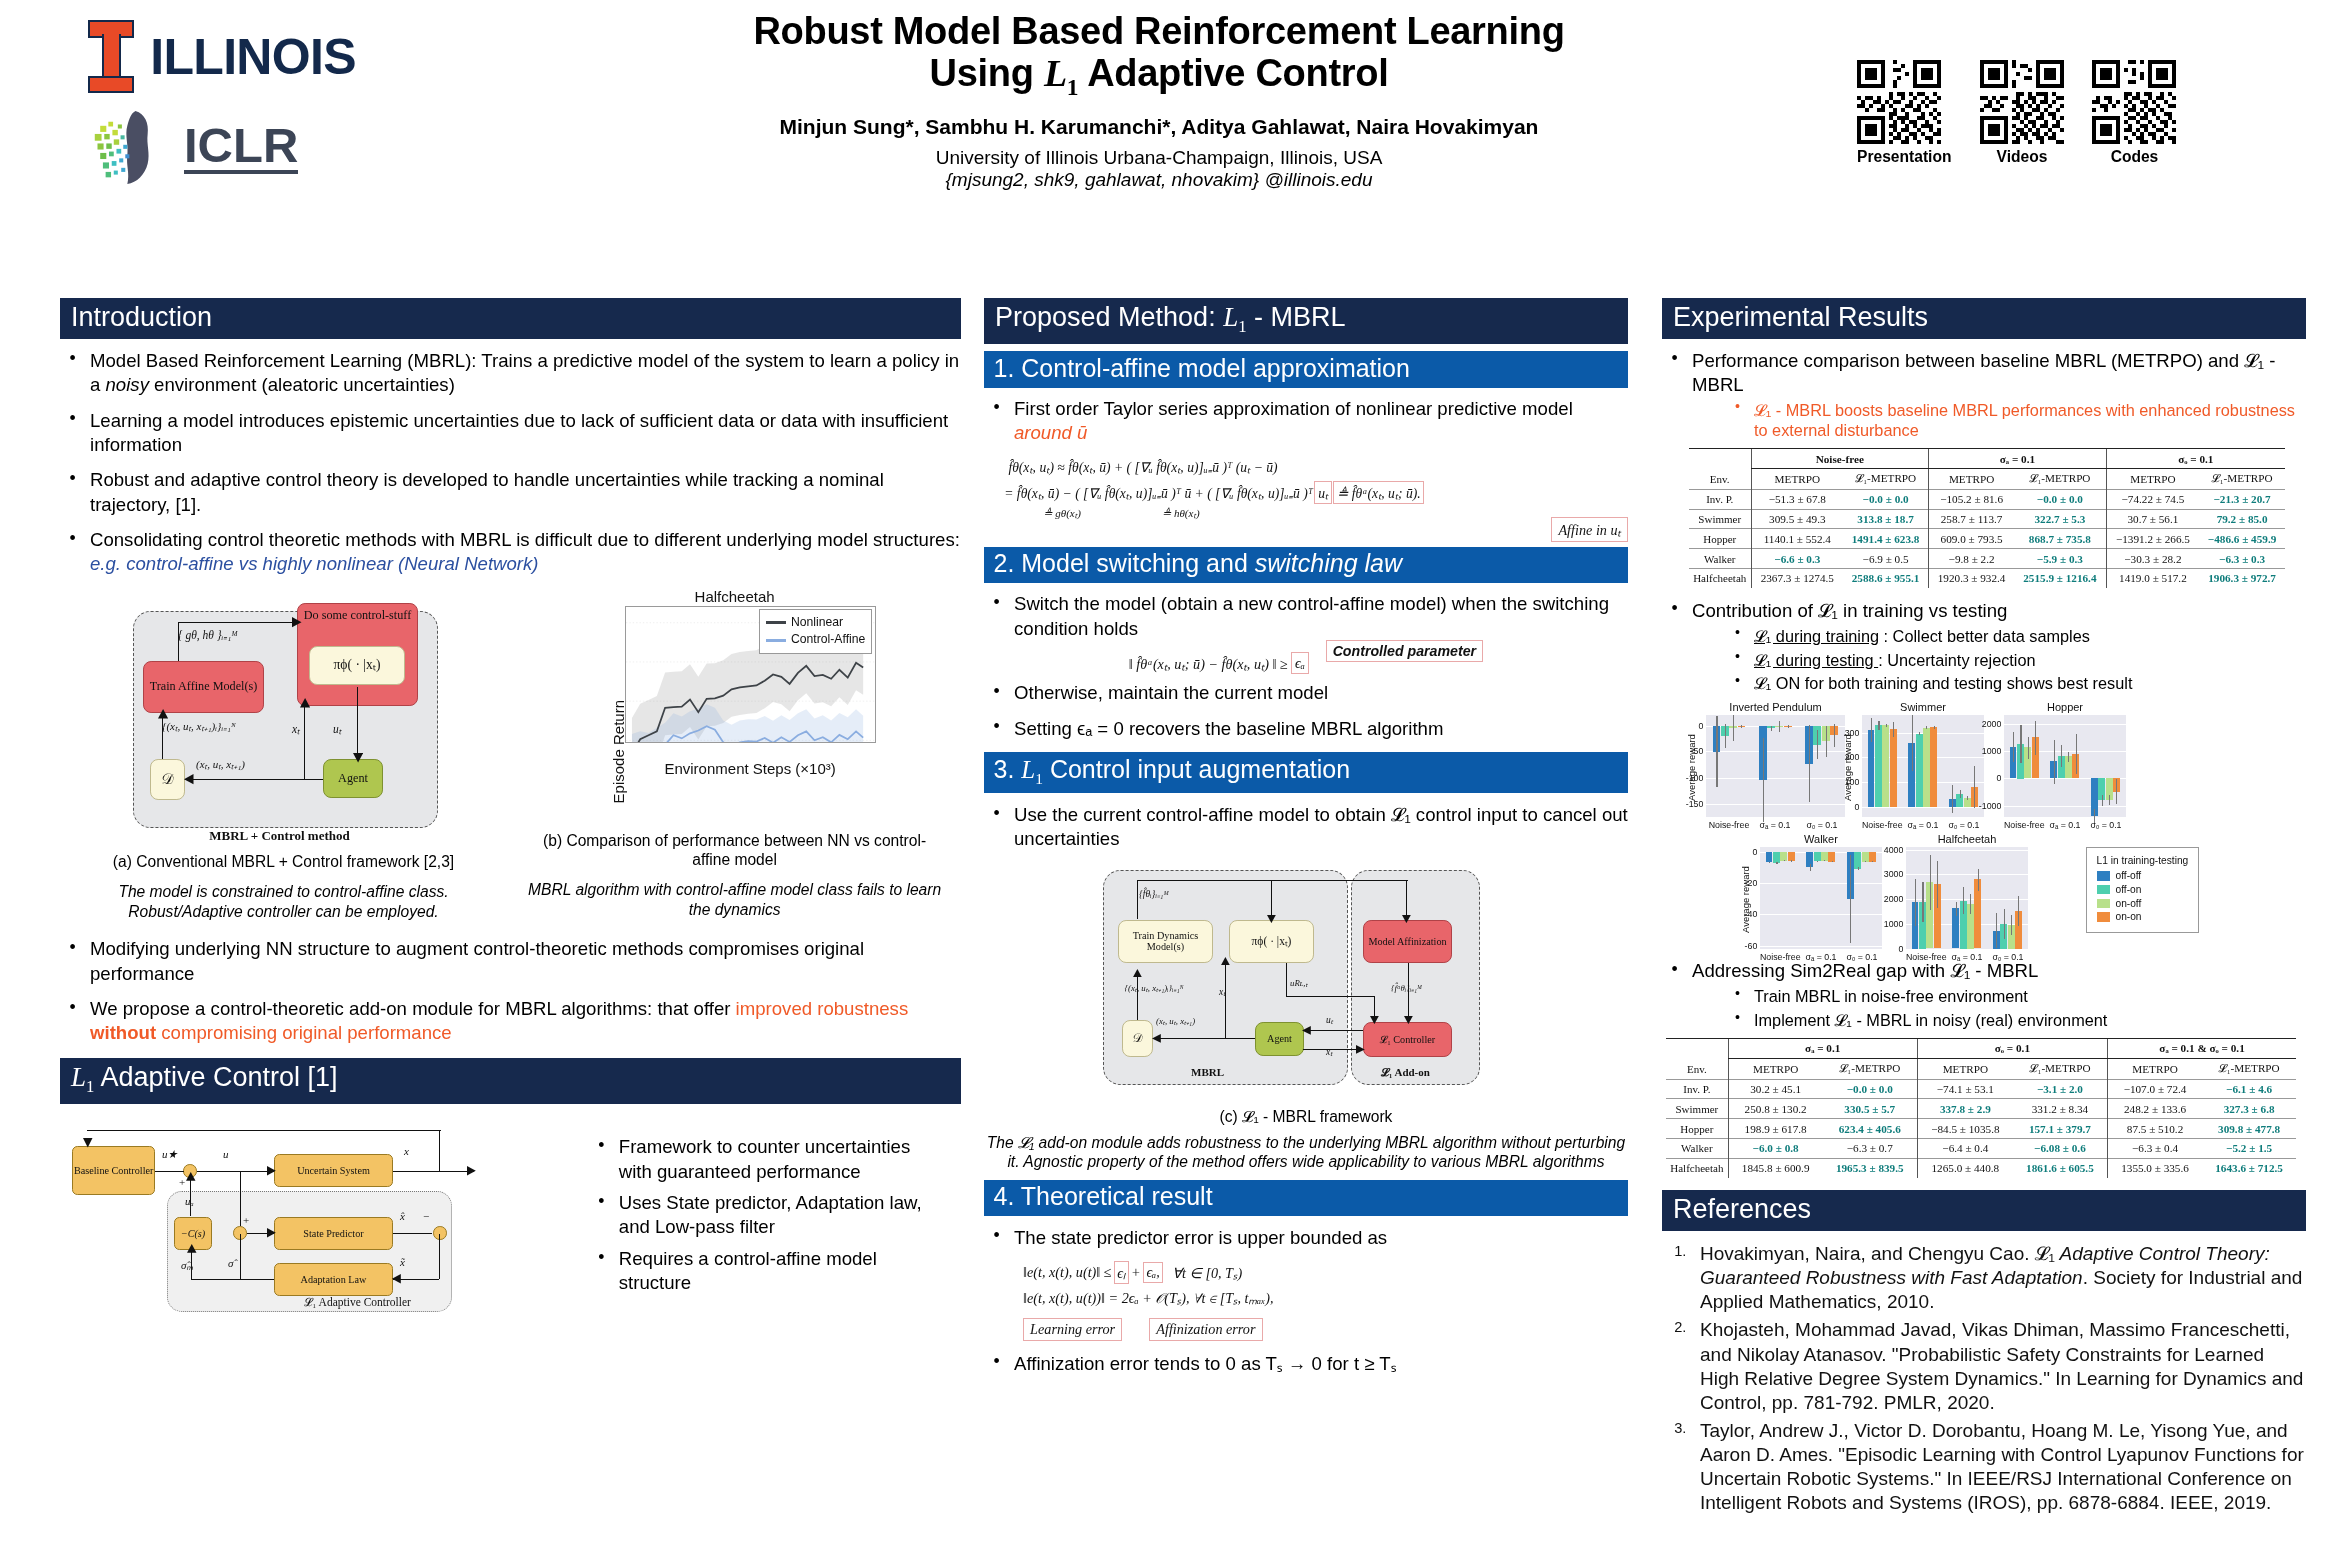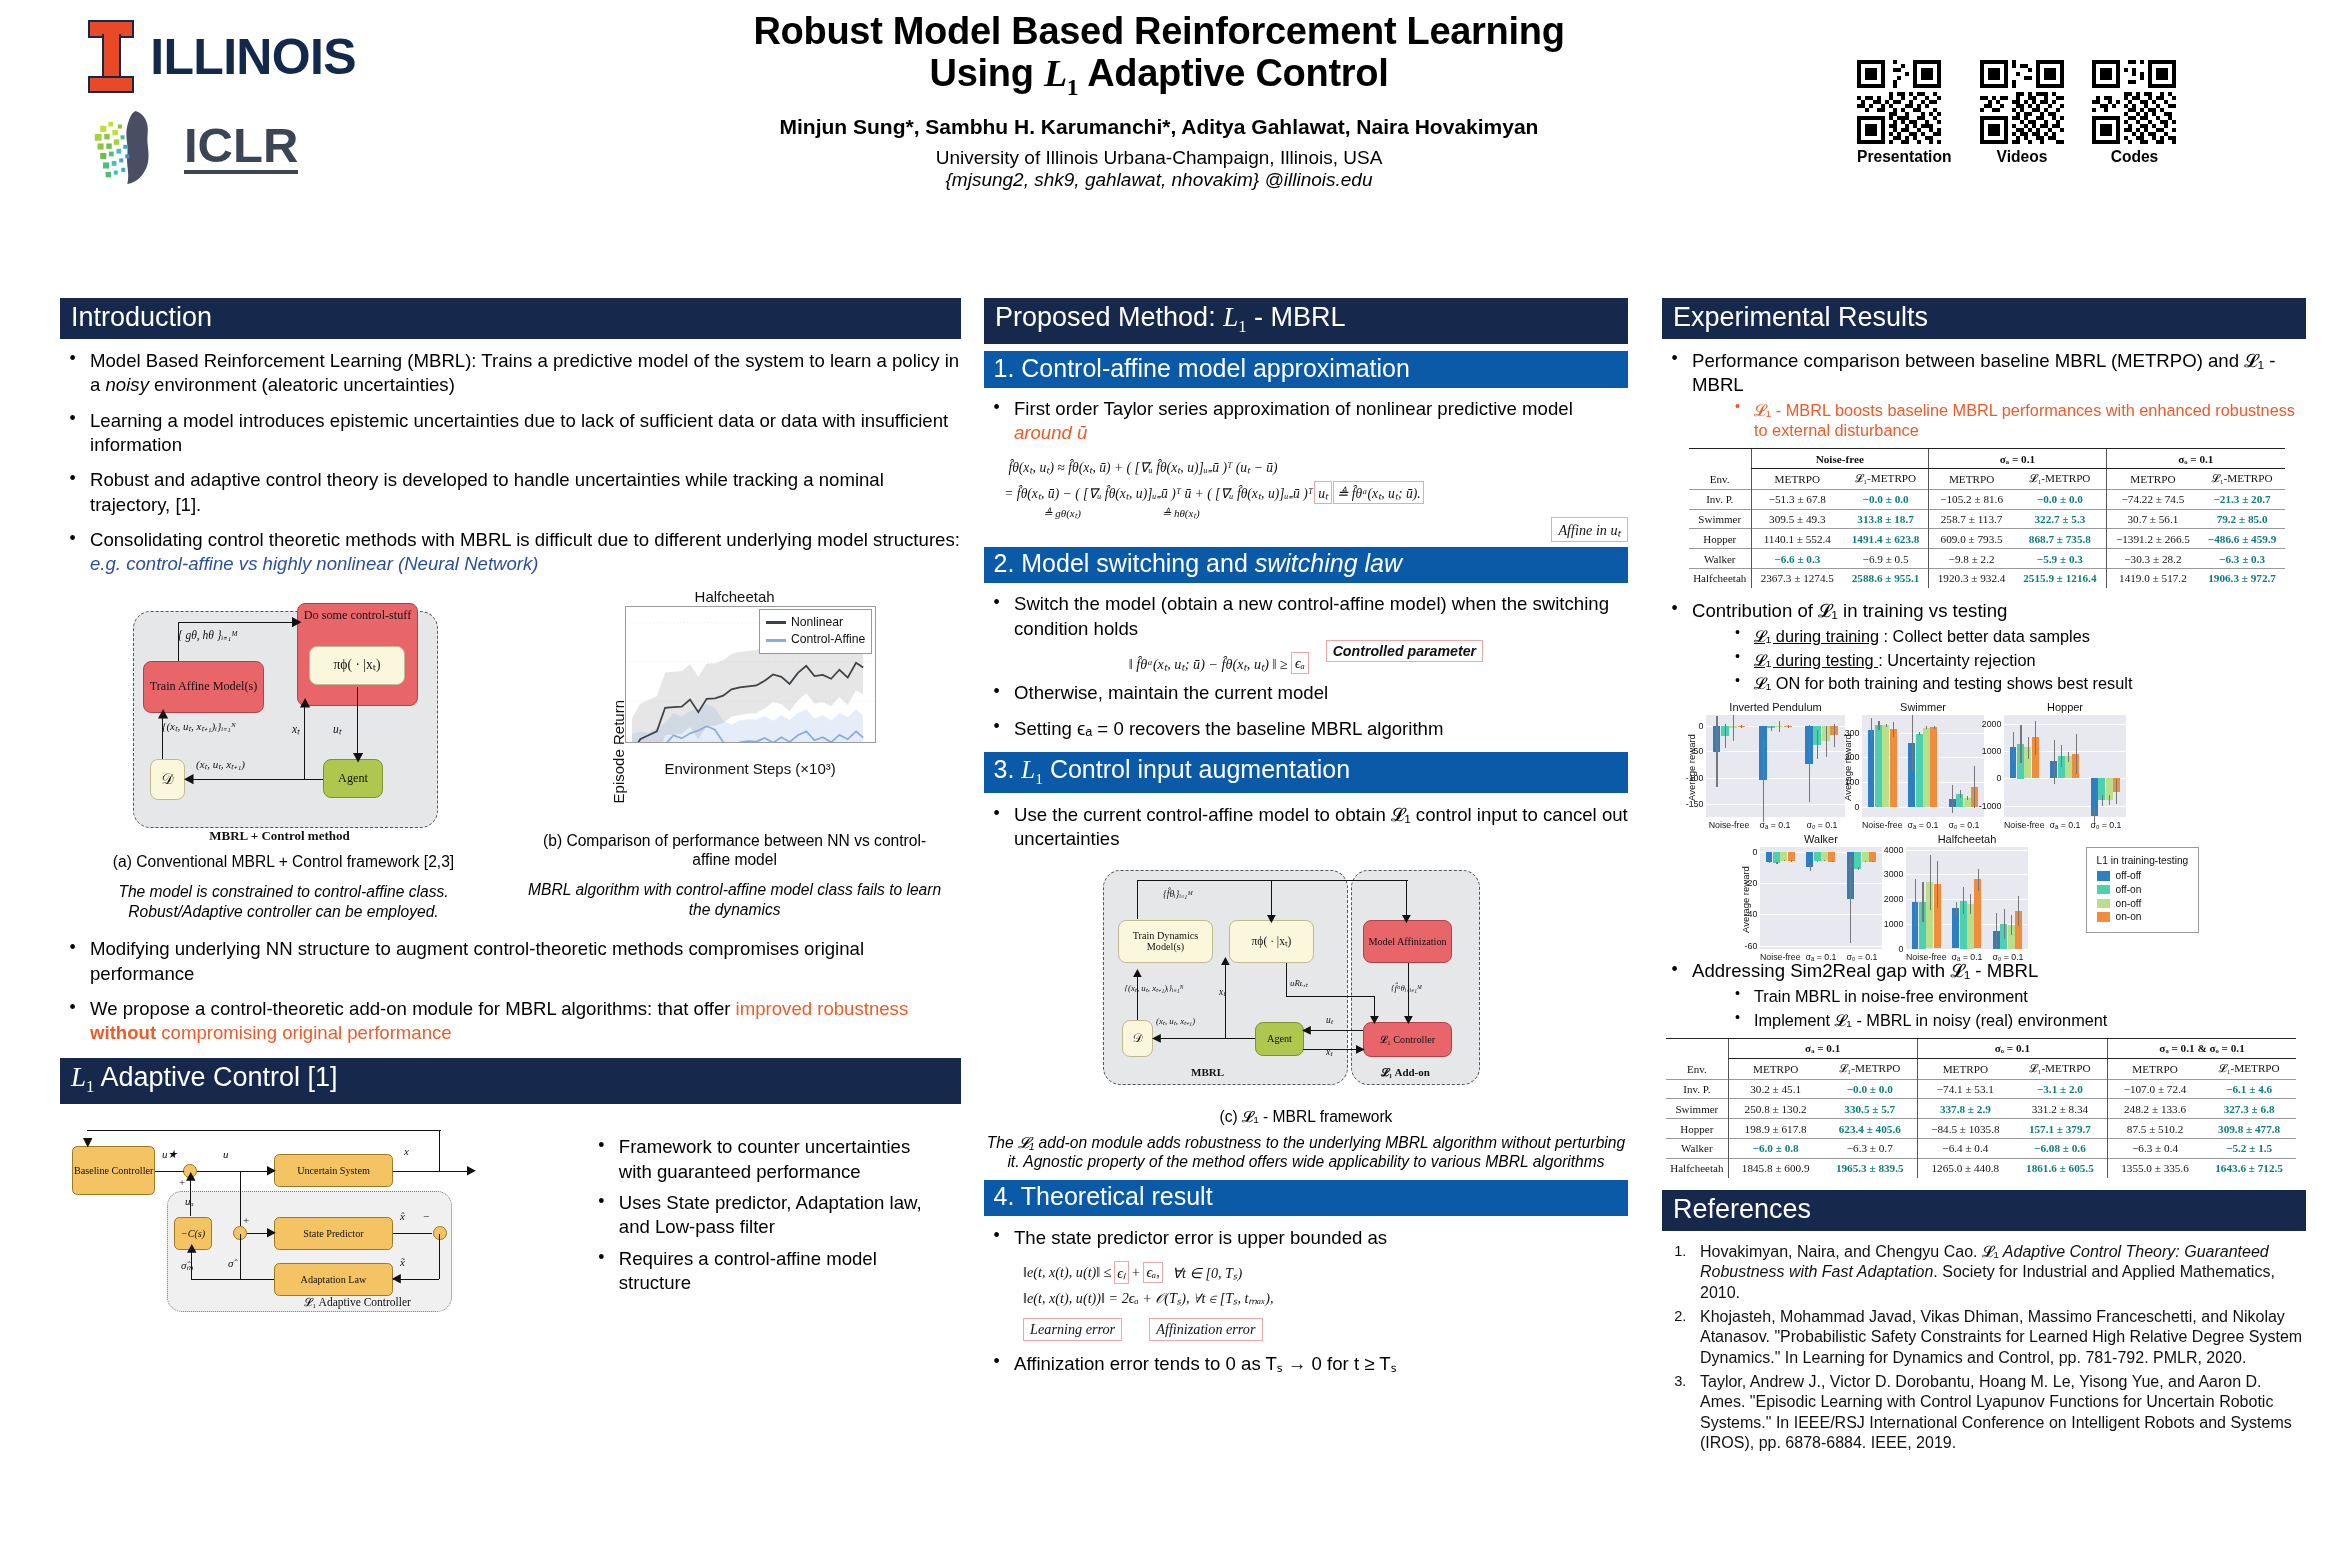--- a/index.html
+++ b/index.html
@@ -189,21 +189,21 @@
   .mylab { position:absolute; font-size:9.5px; white-space:nowrap;
            transform:rotate(-90deg); transform-origin:0 0; }
   .blegend { position:absolute; border:0.7px solid #999; background:#fff; padding:6.8px 9.5px; }
   .blegend .bt { font-size:10.2px; margin-bottom:4.1px; }
   .blegend .br { display:flex; align-items:center; gap:5.4px; font-size:10.2px; margin-bottom:2.7px; }
   .bsw { width:13.6px; height:9.5px; display:inline-block; }
 
   
   ol.refs { list-style:none; margin-top:11px; counter-reset:r; }
   ol.refs li {
-    counter-increment:r; position:relative; padding-left:38px; font-size:16px;
+    counter-increment:r; position:relative; padding-left:38px; font-size:19px;
     line-height:1.27; margin-bottom:4.1px;
   }
   ol.refs li::before {
     content:counter(r) "."; position:absolute; left:12.2px; top:0; font-size:14.6px;
   }
 </style>
 </head>
 <body>
 
 <div id="header">
@@ -759,21 +759,21 @@
 
   <div class="diag-c">
     <div class="dash-box" style="left:6.8px; top:6.8px; width:245px; height:215px;"></div>
     <div class="dash-box" style="left:255px; top:6.8px; width:129px; height:215px;"></div>
     <div class="nodebox n-cream" style="left:22px; top:57px; width:95px; height:43px; font-size:10.2px;">Train Dynamics Model(s)</div>
     <div class="nodebox n-cream" style="left:133px; top:57px; width:85px; height:43px; font-size:11.5px;">πϕ( · |xₜ)</div>
     <div class="nodebox n-red" style="left:267px; top:57px; width:89px; height:43px; font-size:10.2px;">Model Affinization</div>
     <div class="nodebox n-cream" style="left:26px; top:157px; width:31px; height:37px; font-size:12.2px;">𝒟</div>
     <div class="nodebox n-green" style="left:159px; top:159px; width:49px; height:34px; font-size:10.2px;">Agent</div>
     <div class="nodebox n-red" style="left:267px; top:159px; width:89px; height:35px; font-size:10.2px;">𝓛₁ Controller</div>
-    <div class="mlabel" style="left:43px; top:24.4px; font-size:9.5px;padding-left:24px;">{f̂θᵢ}ᵢ₌₁ᴹ</div>
+    <div class="mlabel" style="left:43px; top:24.4px; font-size:9.5px;">{f̂θᵢ}ᵢ₌₁ᴹ</div>
     <div class="mlabel" style="left:28.5px; top:119px; font-size:8.8px;">{(xₜ, uₜ, xₜ₊₁)ᵢ}ᵢ₌₁ᴺ</div>
     <div class="mlabel" style="left:123px; top:122px; font-size:9.5px;">xₜ</div>
     <div class="mlabel" style="left:60px; top:152px; font-size:8.8px;">(xₜ, uₜ, xₜ₊₁)</div>
     <div class="mlabel" style="left:194px; top:114px; font-size:8.8px;">uRʟ,ₜ</div>
     <div class="mlabel" style="left:295px; top:119px; font-size:8.8px;">{f̂ᵃθᵢ}ᵢ₌₁ᴹ</div>
     <div class="mlabel" style="left:230px; top:150px; font-size:9.5px;">uₜ</div>
     <div class="mlabel" style="left:230px; top:182px; font-size:9.5px;">xₜ</div>
     <div style="position:absolute; left:95px; top:203px; font-weight:bold; font-family:'Liberation Serif',serif; font-size:11px;">MBRL</div>
     <div style="position:absolute; left:285px; top:203px; font-weight:bold; font-family:'Liberation Serif',serif; font-size:11px;">𝓛₁ Add-on</div>
     <div class="arrw" style="left:41px; top:17.6px; width:271px; height:1.1px;"></div>

